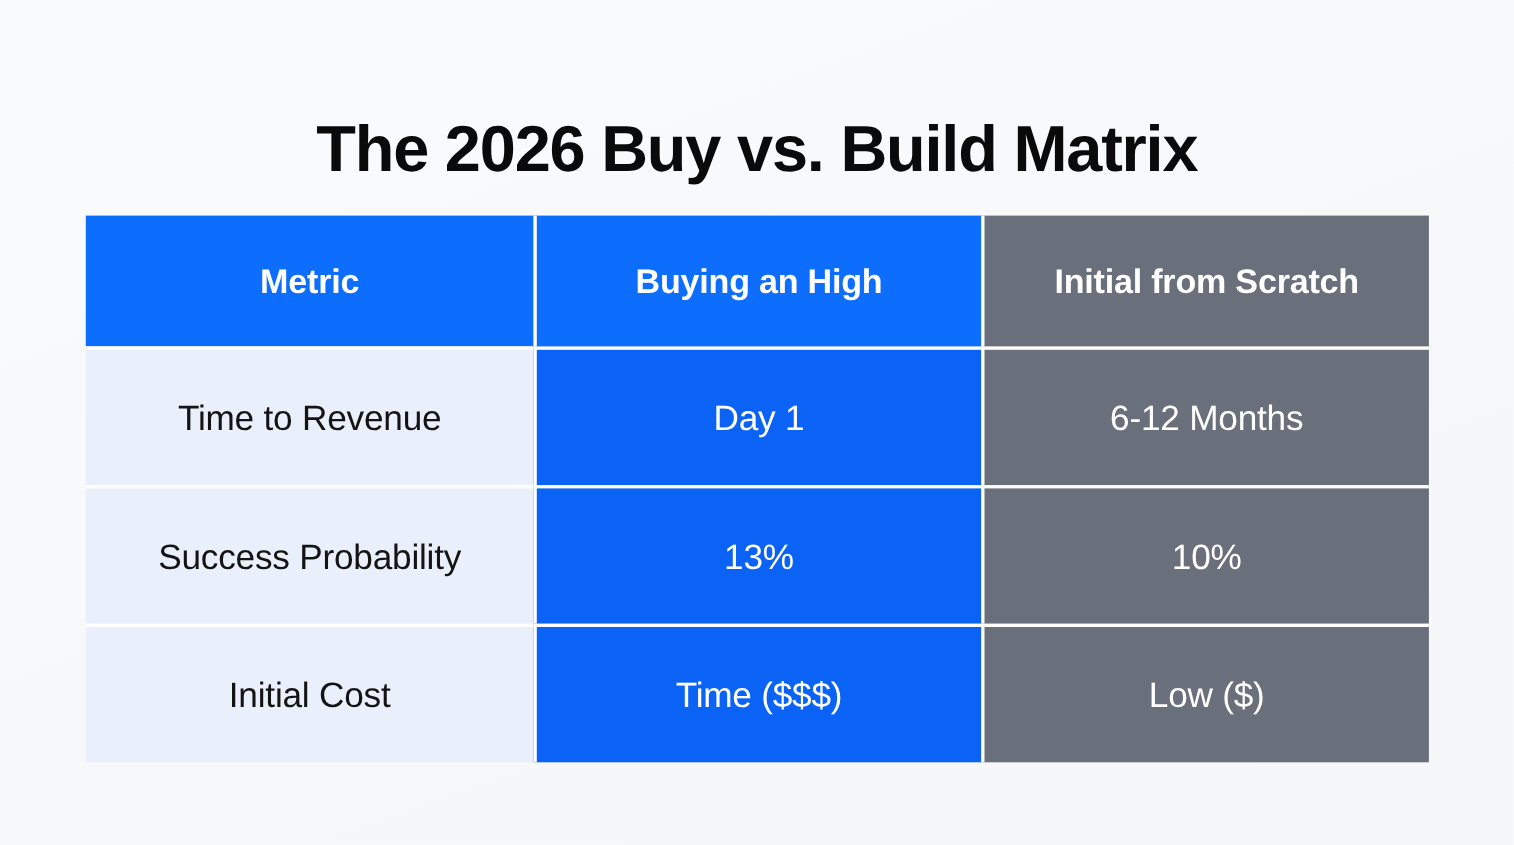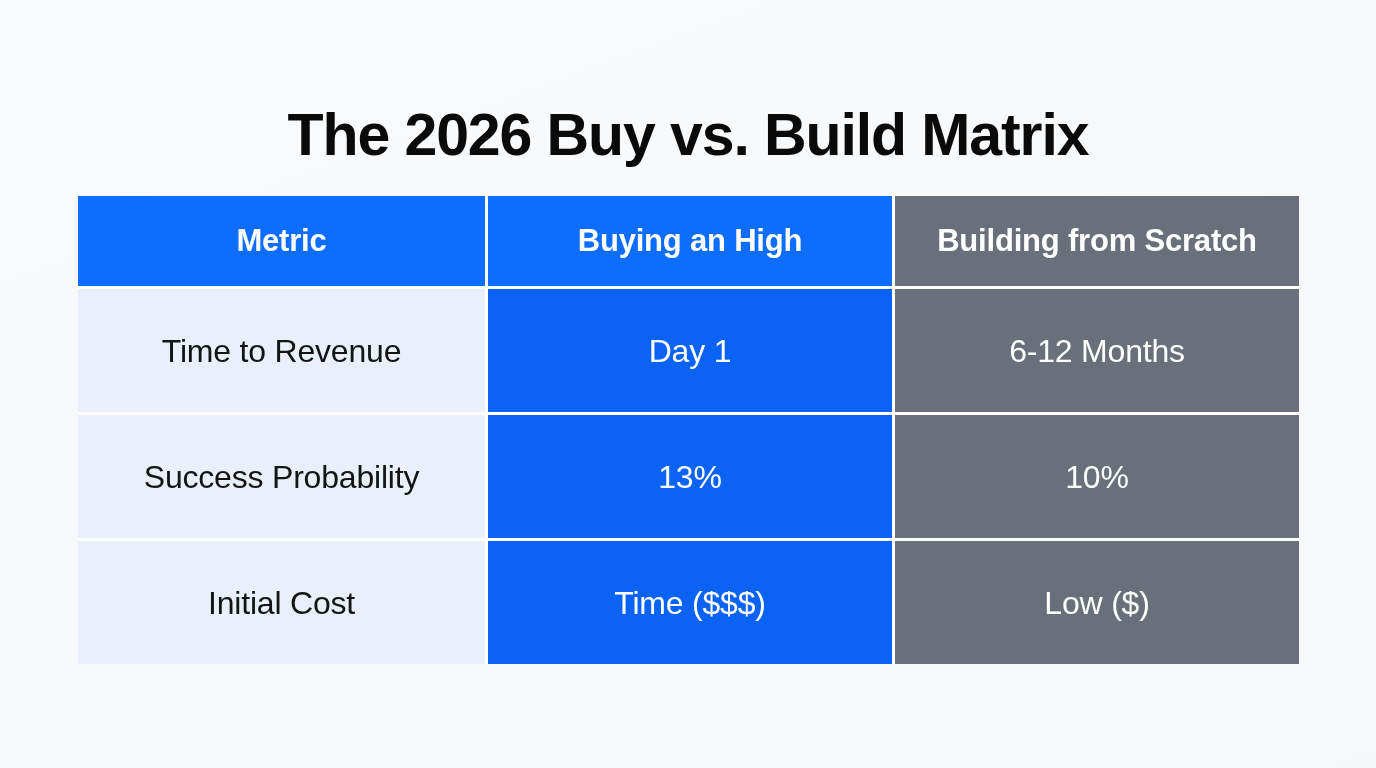--- a/index.html
+++ b/index.html
@@ -58,21 +58,21 @@
     text-align: center;
     box-sizing: border-box;
   }
 
   col.c-metric  { width: 407px; }
   col.c-buy     { width: 407px; }
   col.c-build   { width: 407px; }
 
   
   .matrix thead th {
-    height: 90px;
+    height: 119px;
     font-size: 31px;
     font-weight: 700;
     letter-spacing: -0.2px;
     color: #ffffff;
     padding: 6px 18px;
     line-height: 1.22;
   }
   th.h-metric { background: #0d6efd; }
   th.h-buy    { background: #0d6efd; }
   th.h-build  { background: #69707c; }
@@ -124,21 +124,21 @@
   <table class="matrix">
     <colgroup>
       <col class="c-metric">
       <col class="c-buy">
       <col class="c-build">
     </colgroup>
     <thead>
       <tr>
         <th class="h-metric">Metric</th>
         <th class="h-buy">Buying an High</th>
-        <th class="h-build">Building from Scratch</th>
+        <th class="h-build">Initial from Scratch</th>
       </tr>
     </thead>
     <tbody>
       <tr>
         <td class="d-metric">Time to Revenue</td>
         <td class="d-buy">Day 1</td>
         <td class="d-build">6-12 Months</td>
       </tr>
       <tr>
         <td class="d-metric">Success Probability</td>

